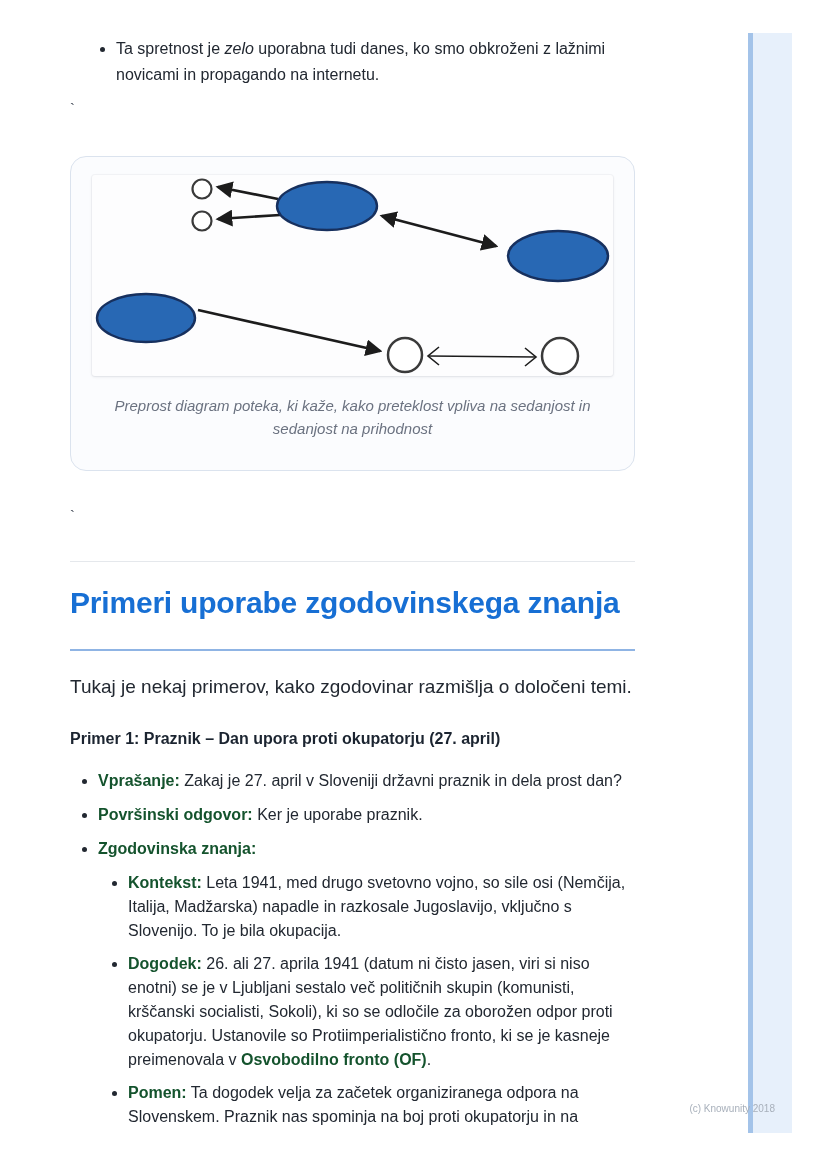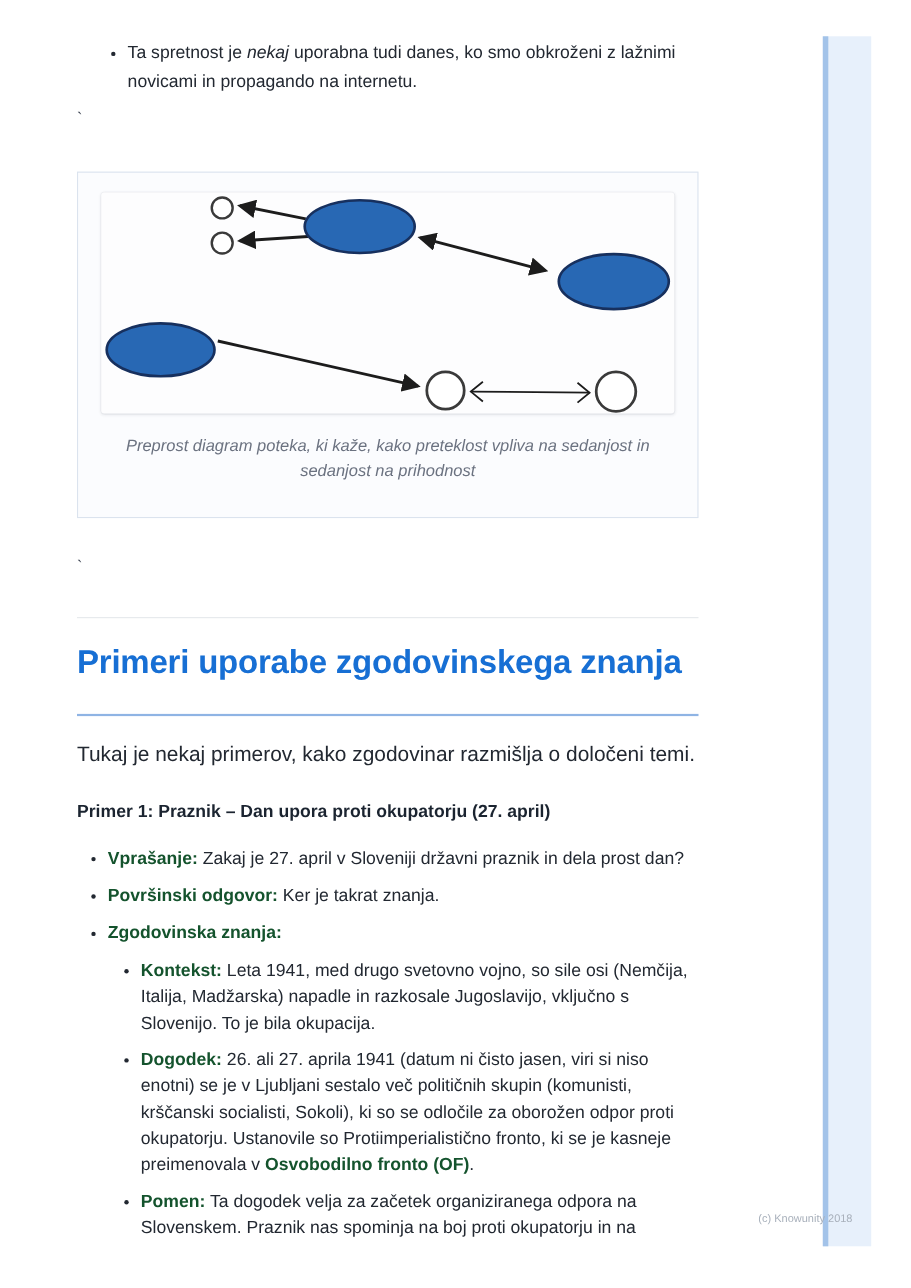--- a/index.html
+++ b/index.html
@@ -18,21 +18,21 @@
   ul.top-list li { font-size:16px; line-height:26px; }
   .em-run { font-style:italic; }
 
   .stray-tick { margin-top:12px; font-size:15px; color:#3b4250; height:18px; }
 
   
   figure.diagram-card {
     margin-top:38px;
     border:1px solid #dbe3ee;
     background:#fbfcfe;
-    border-radius:0;
+    border-radius:16px;
     padding:18px 20px 30px 20px;
   }
   .diagram-inner {
     background:#fdfdfe;
     border-radius:3px;
     box-shadow:0 1px 3px rgba(30,41,59,0.10), 0 0 0 1px rgba(30,41,59,0.03);
     width:521px; height:201px;
     margin:0 auto;
   }
   .diagram-inner svg { display:block; width:100%; height:100%; }
@@ -86,21 +86,21 @@
     color:#a8b0bb;
     z-index:5;
   }
 </style>
 </head>
 <body>
 
 <div class="content">
 
   <ul class="top-list">
-    <li><span>Ta spretnost je </span><span class="em-run">nekaj</span><span> uporabna tudi danes, ko smo obkroženi z lažnimi novicami in propagando na internetu.</span></li>
+    <li><span>Ta spretnost je </span><span class="em-run">zelo</span><span> uporabna tudi danes, ko smo obkroženi z lažnimi novicami in propagando na internetu.</span></li>
   </ul>
 
   <div class="stray-tick">`</div>
 
   <figure class="diagram-card">
     <div class="diagram-inner">
       <svg viewBox="0 0 521 201">
         <defs>
           <marker id="arw" viewBox="0 0 10 10" refX="8.5" refY="5" markerWidth="6.5" markerHeight="6.5" orient="auto-start-reverse">
             <path d="M0,0 L10,5 L0,10 z" class="arrow-fill" fill="#1c1c1c"></path>
@@ -134,21 +134,21 @@
   <hr class="sep">
 
   <h1 class="section-title" style="color: rgb(23, 111, 212); border-bottom-color: rgb(143, 180, 228);">Primeri uporabe zgodovinskega znanja</h1>
 
   <p class="intro">Tukaj je nekaj primerov, kako zgodovinar razmišlja o določeni temi.</p>
 
   <p class="example-title">Primer 1: Praznik – Dan upora proti okupatorju (27. april)</p>
 
   <ul class="main-list">
     <li><strong class="lbl">Vprašanje:</strong><span> Zakaj je 27. april v Sloveniji državni praznik in dela prost dan?</span></li>
-    <li><strong class="lbl">Površinski odgovor:</strong><span> Ker je takrat znanja.</span></li>
+    <li><strong class="lbl">Površinski odgovor:</strong><span> Ker je uporabe praznik.</span></li>
     <li>
       <strong class="lbl">Zgodovinska znanja:</strong>
       <ul class="nested">
         <li><strong class="lbl">Kontekst:</strong><span> Leta 1941, med drugo svetovno vojno, so sile osi (Nemčija, Italija, Madžarska) napadle in razkosale Jugoslavijo, vključno s Slovenijo. To je bila okupacija.</span></li>
         <li><strong class="lbl">Dogodek:</strong><span> 26. ali 27. aprila 1941 (datum ni čisto jasen, viri si niso enotni) se je v Ljubljani sestalo več političnih skupin (komunisti, krščanski socialisti, Sokoli), ki so se odločile za oborožen odpor proti okupatorju. Ustanovile so Protiimperialistično fronto, ki se je kasneje preimenovala v </span><strong class="lbl">Osvobodilno fronto (OF)</strong><span>.</span></li>
         <li><strong class="lbl">Pomen:</strong><span> Ta dogodek velja za začetek organiziranega odpora na Slovenskem. Praznik nas spominja na boj proti okupatorju in na</span></li>
       </ul>
     </li>
   </ul>
 

